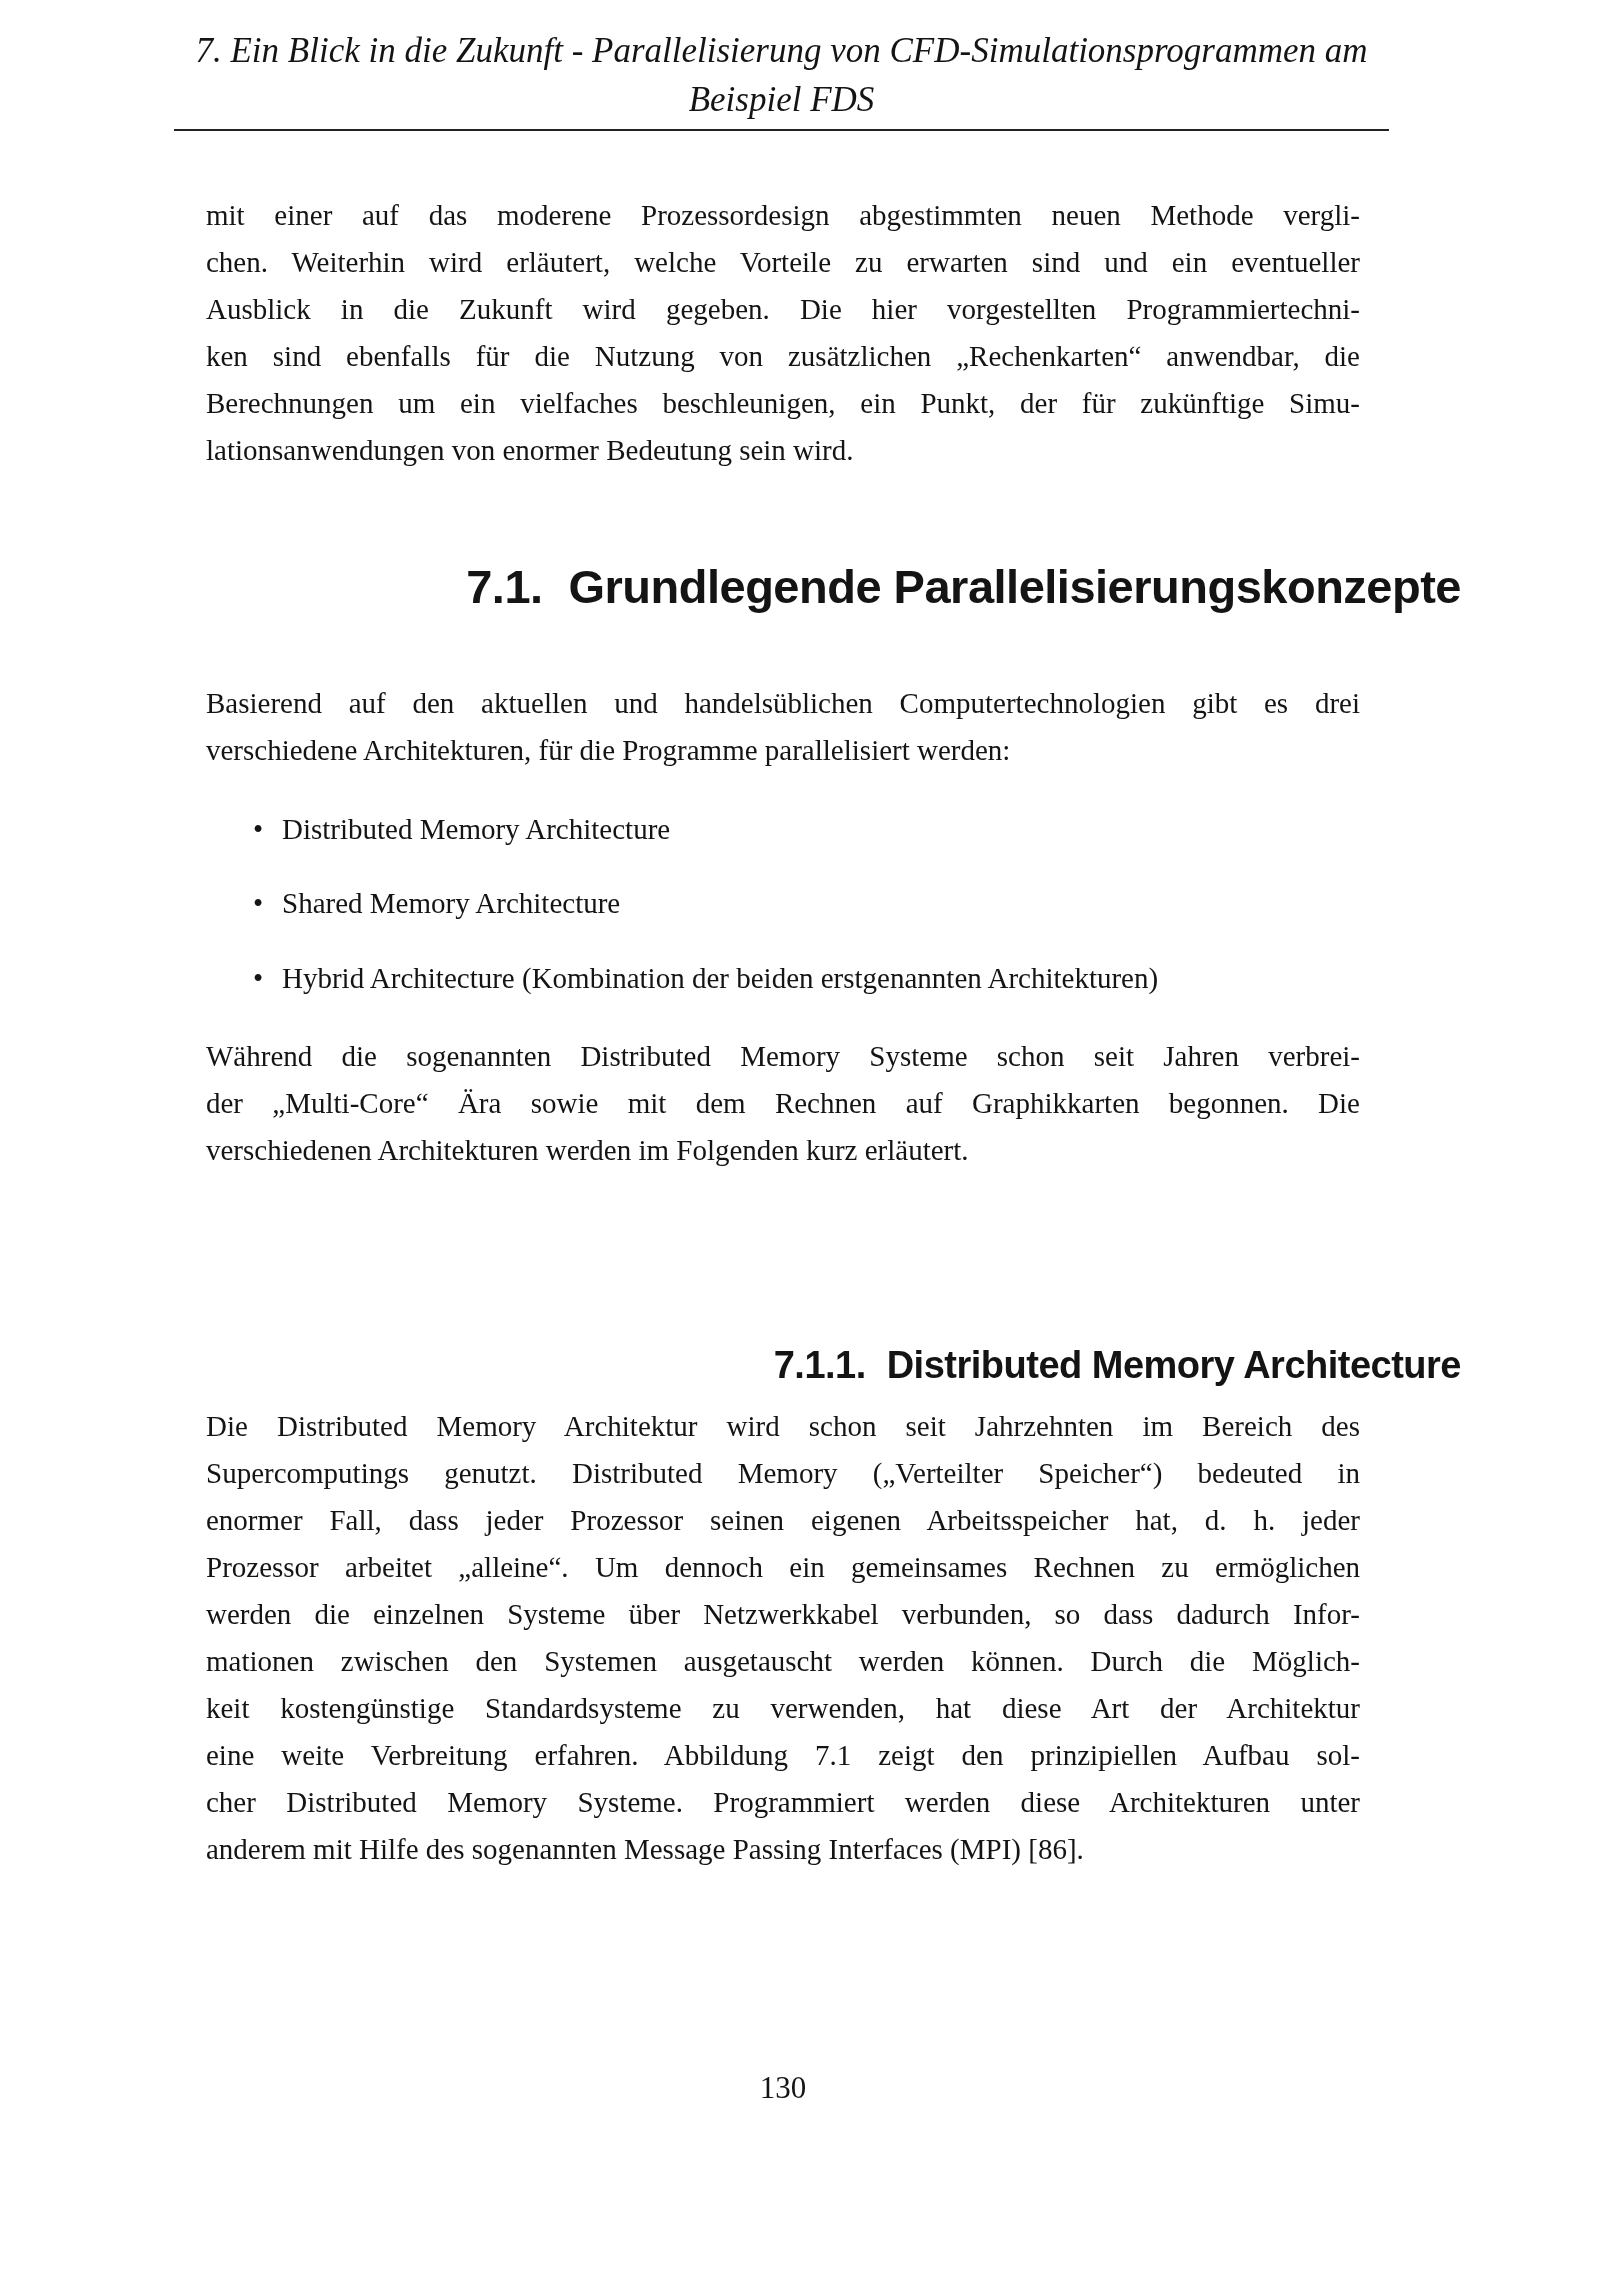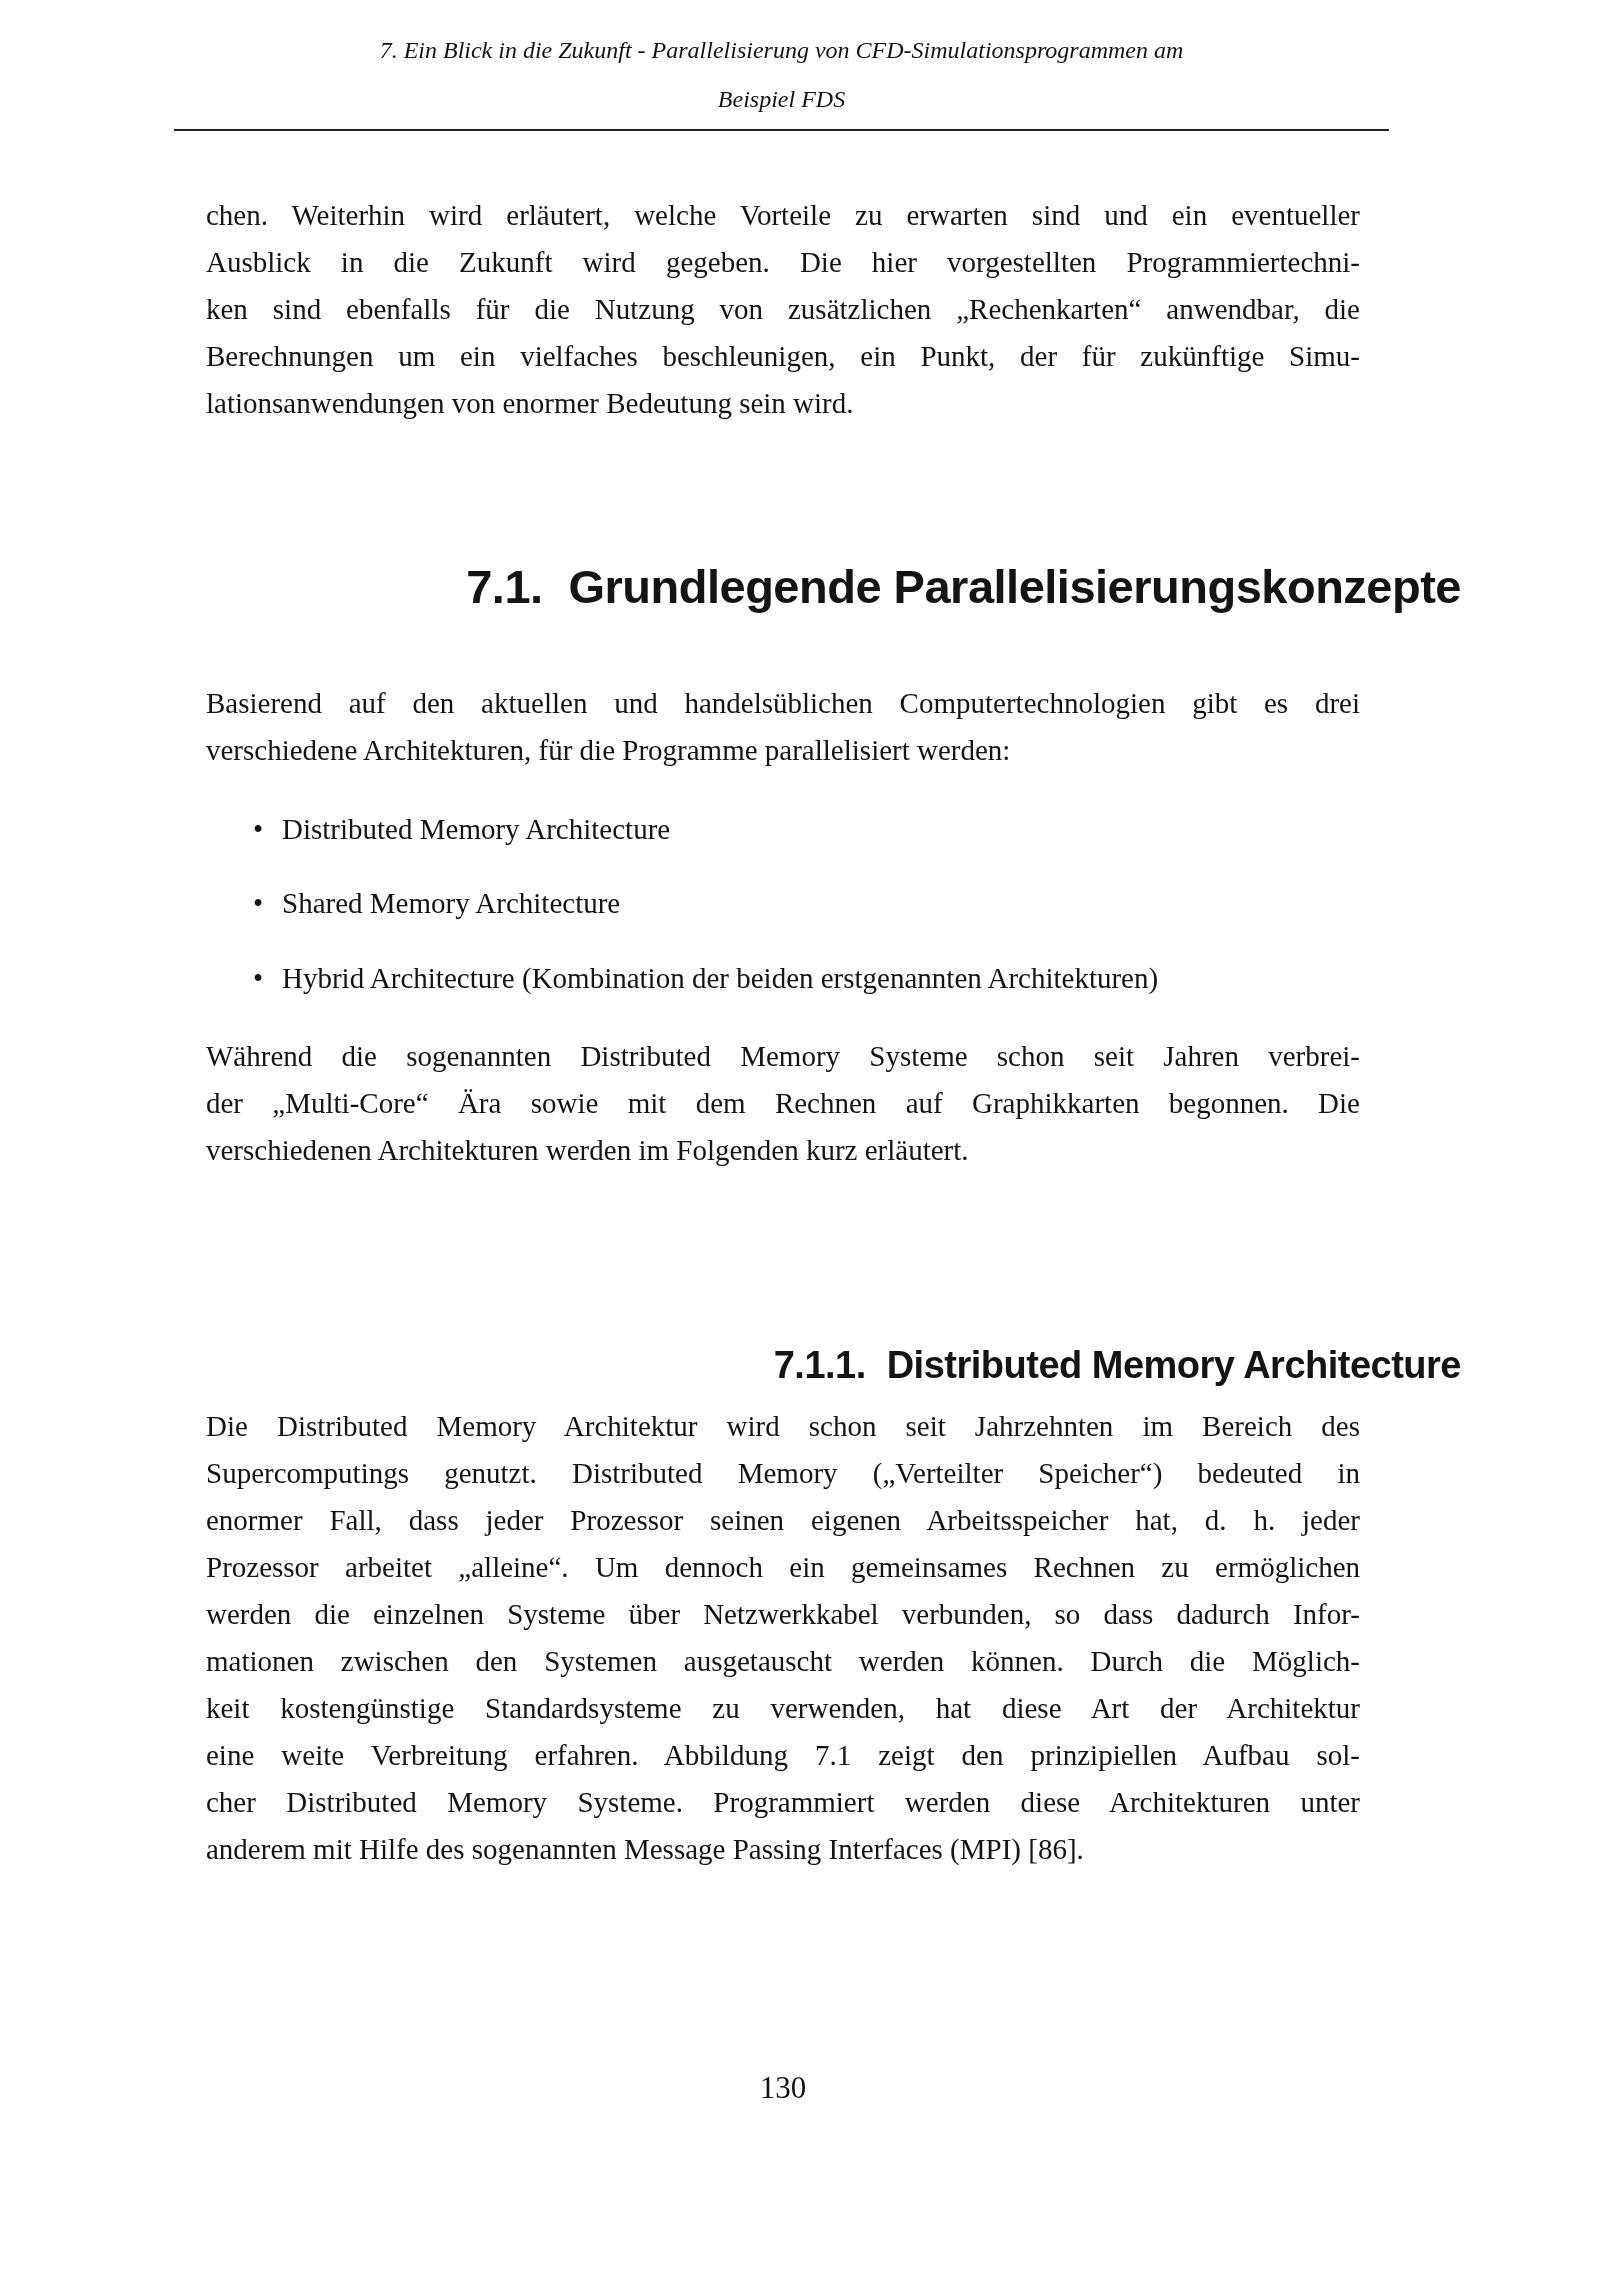--- a/index.html
+++ b/index.html
@@ -11,21 +11,21 @@
     color: #141414;
     font-family: "Liberation Serif", serif;
     margin: 0 auto;
     overflow: hidden;
   }
   .running-head {
     position: absolute;
     left: 174px; top: 25.5px; width: 1215px;
     text-align: center;
     font-style: italic;
-    font-size: 24px;
+    font-size: 35px;
     line-height: 49px;
   }
   .headrule {
     position: absolute;
     left: 174px; top: 129px; width: 1215px; height: 2px;
     background: #222222;
   }
   .textblock {
     position: absolute;
     left: 206px; width: 1154px;
@@ -71,20 +71,21 @@
 
 <div class="page">
 
   <div class="running-head">
     <div>7. Ein Blick in die Zukunft - Parallelisierung von CFD-Simulationsprogrammen am</div>
     <div>Beispiel FDS</div>
   </div>
   <div class="headrule"></div>
 
   <div class="textblock" style="top:192px">
+    <div class="pline">mit einer auf das moderene Prozessordesign abgestimmten neuen Methode vergli-</div>
     <div class="pline">chen. Weiterhin wird erläutert, welche Vorteile zu erwarten sind und ein eventueller</div>
     <div class="pline">Ausblick in die Zukunft wird gegeben. Die hier vorgestellten Programmiertechni-</div>
     <div class="pline">ken sind ebenfalls für die Nutzung von zusätzlichen „Rechenkarten“ anwendbar, die</div>
     <div class="pline">Berechnungen um ein vielfaches beschleunigen, ein Punkt, der für zukünftige Simu-</div>
     <div class="pline last">lationsanwendungen von enormer Bedeutung sein wird.</div>
   </div>
 
   <div class="heading sec-heading">
     <span class="num">7.1.</span><span>Grundlegende Parallelisierungskonzepte</span>
   </div>

